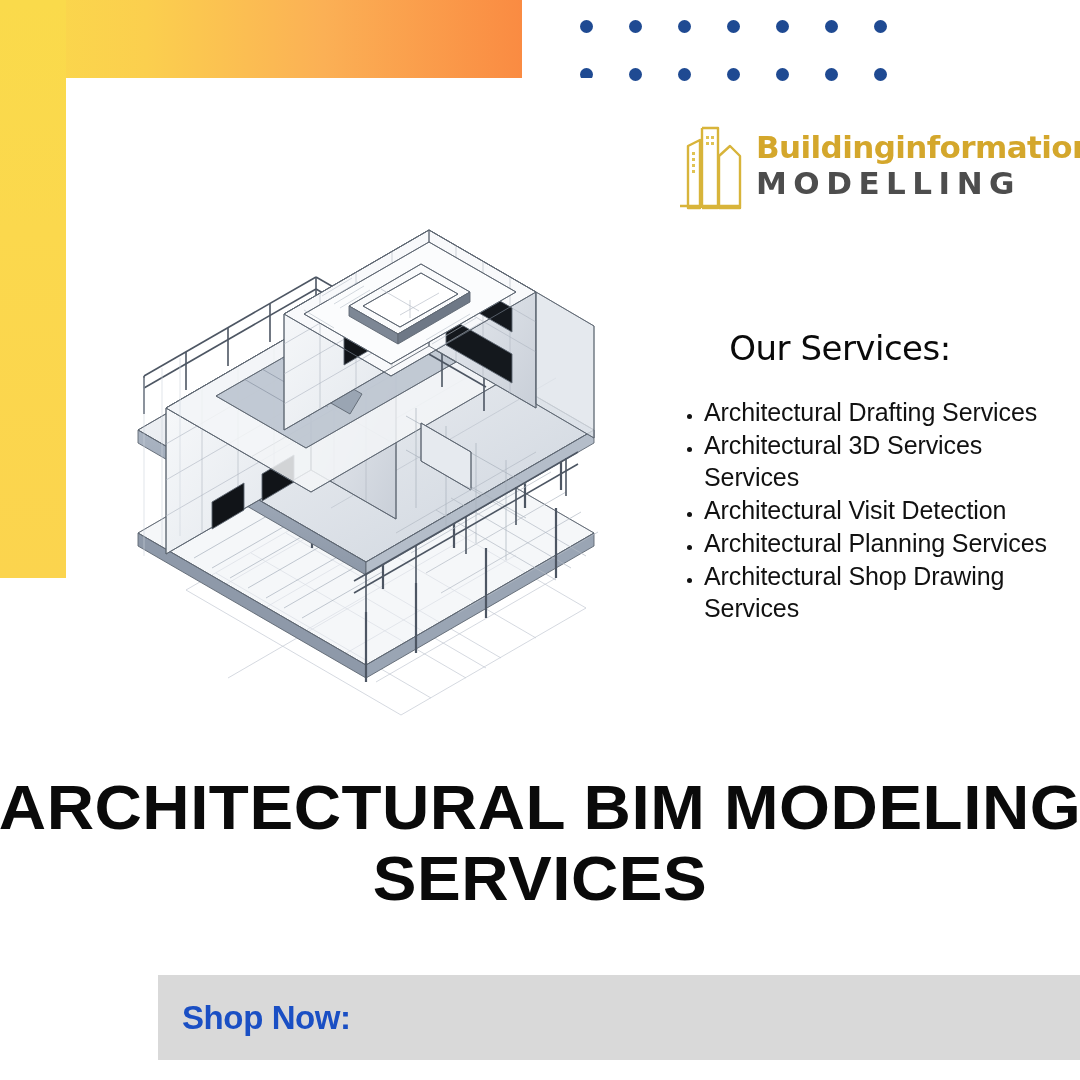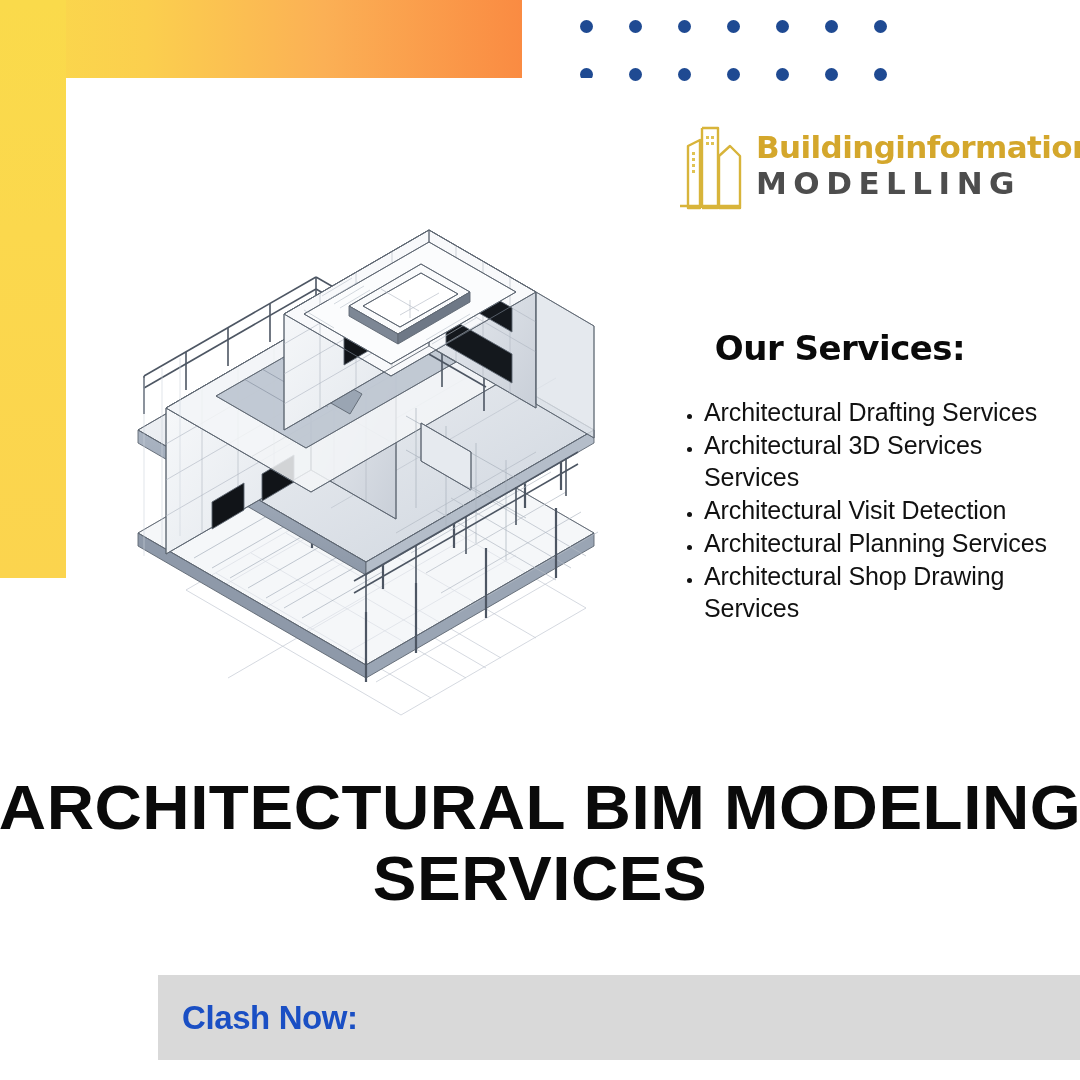--- a/index.html
+++ b/index.html
@@ -54,21 +54,21 @@
   .logo-line2 {
     font-size:31px; font-weight:bold; color:#4d4d4d;
     letter-spacing:6.5px; margin-top:5px;
     font-family:"DejaVu Sans", sans-serif;
   }
 
   
   .services-heading {
     position:absolute; left:640px; top:328px; width:400px;
     text-align:center;
-    font-size:34px; font-weight:bold; color:#0a0a0a;
+    font-size:34px; font-weight:normal; color:#0a0a0a;
     letter-spacing:-0.5px;
     font-family:"DejaVu Sans", sans-serif;
   }
   .services-list {
     position:absolute; left:678px; top:396px; width:400px;
     list-style:disc; padding-left:26px;
   }
   .services-list li {
     font-size:25px; color:#111; line-height:1.28;
     letter-spacing:-0.1px; margin-bottom:1px;
@@ -389,16 +389,16 @@
     <li>Architectural Planning Services</li>
     <li>Architectural Shop Drawing Services</li>
   </ul>
 
   <div class="main-title">
     <span class="ln">ARCHITECTURAL BIM MODELING</span>
     <span class="ln">SERVICES</span>
   </div>
 
   <div class="footer">
-    <span class="visit-label">Clash Now:</span>
+    <span class="visit-label">Shop Now:</span>
   </div>
 
 </div>
 
 </body></html>

